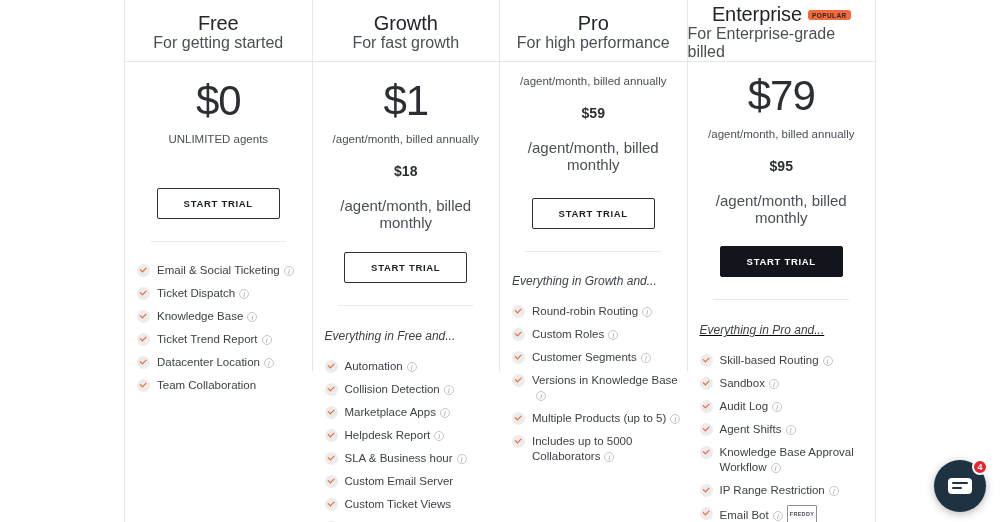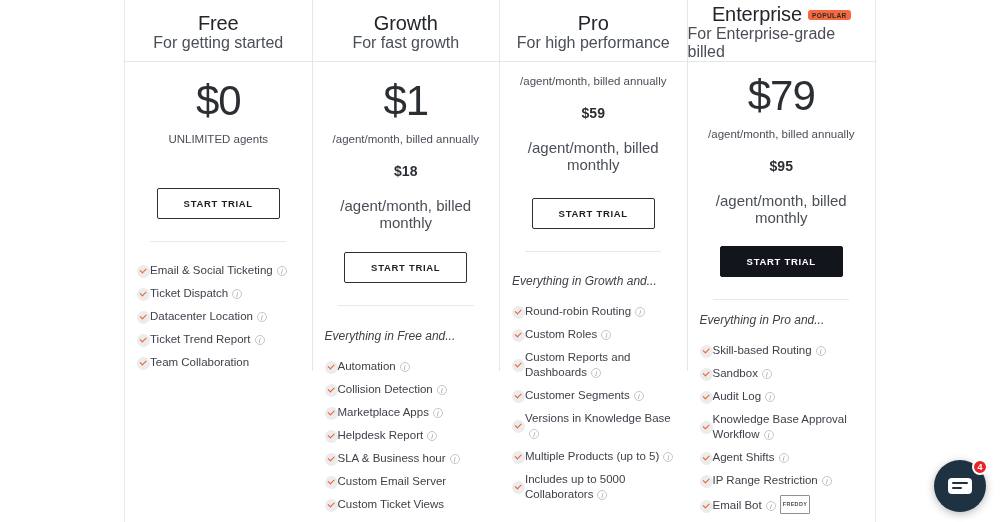--- a/index.html
+++ b/index.html
@@ -71,21 +71,21 @@
   .cta.filled { background: #12161c; color: #ffffff; border-color: #12161c; }
   .rule { height: 1px; background: #e9e9e9; margin: 22px auto 0; width: 136px; }
 
   
   .feat-head {
     font-size: 12px; font-style: italic; color: #3d4249;
     padding: 0 0 0 12px;
   }
   .feats { list-style: none; padding: 0 6px 0 12px; }
   .feat {
-    display: flex; align-items: center; 
+    display: flex; align-items: flex-start; gap: 7px;
     margin-bottom: 8px;
   }
   .chk {
     flex: 0 0 auto; width: 13px; height: 13px; border-radius: 50%;
     background: #ececec; position: relative; margin-top: 1px;
   }
   .chk::after {
     content: ""; position: absolute;
     left: 3.4px; top: 3.3px;
     width: 5px; height: 2.6px;
@@ -121,21 +121,21 @@
   .c1 .pricebox { margin-top: 18px; }
   .c1 .cta-wrap  { margin-top: 21px; }
   .c1 .feat-head-wrap { margin-top: 23px; }
 
   .c2 .pricebox { margin-top: 13px; }
   .c2 .cta-wrap  { margin-top: 25px; }
   .c2 .feat-head-wrap { margin-top: 22px; }
 
   .c3 .pricebox { margin-top: 13px; }
   .c3 .cta-wrap  { margin-top: 20px; }
-  .c3 .feat-head-wrap { margin-top: 13px; }
+  .c3 .feat-head-wrap { margin-top: 23px; text-decoration: underline; }
 
   .c0 .feats, .c1 .feats, .c2 .feats, .c3 .feats { margin-top: 16px; }
 
   
   .chat {
     position: absolute; right: 14px; bottom: 10px;
     width: 52px; height: 52px; border-radius: 50%;
     background: #1f3242;
     box-shadow: 0 2px 8px rgba(0,0,0,.28);
     cursor: pointer;
@@ -183,25 +183,29 @@
           <li class="feat">
             <span class="chk"></span>
             <span class="feat-txt"><span>Email &amp; Social Ticketing</span><span class="info">i</span></span>
           </li>
           <li class="feat">
             <span class="chk"></span>
             <span class="feat-txt"><span>Ticket Dispatch</span><span class="info">i</span></span>
           </li>
           <li class="feat">
             <span class="chk"></span>
+            <span class="feat-txt"><span>Knowledge Base</span><span class="info">i</span></span>
+          </li>
+          <li class="feat">
+            <span class="chk"></span>
+            <span class="feat-txt"><span>Ticket Trend Report</span><span class="info">i</span></span>
+          </li>
+          <li class="feat">
+            <span class="chk"></span>
             <span class="feat-txt"><span>Datacenter Location</span><span class="info">i</span></span>
-          </li>
-          <li class="feat">
-            <span class="chk"></span>
-            <span class="feat-txt"><span>Ticket Trend Report</span><span class="info">i</span></span>
           </li>
           <li class="feat">
             <span class="chk"></span>
             <span class="feat-txt"><span>Team Collaboration</span></span>
           </li>
         </ul>
       </div>
       <div class="col c1">
         <div class="head">
           <div class="plan-name-row">
@@ -275,24 +279,20 @@
           <div class="feat-head">Everything in Growth and...</div>
         </div>
         <ul class="feats">
           <li class="feat">
             <span class="chk"></span>
             <span class="feat-txt"><span>Round-robin Routing</span><span class="info">i</span></span>
           </li>
           <li class="feat">
             <span class="chk"></span>
             <span class="feat-txt"><span>Custom Roles</span><span class="info">i</span></span>
-          </li>
-          <li class="feat">
-            <span class="chk"></span>
-            <span class="feat-txt"><span>Custom Reports and Dashboards</span><span class="info">i</span></span>
           </li>
           <li class="feat">
             <span class="chk"></span>
             <span class="feat-txt"><span>Customer Segments</span><span class="info">i</span></span>
           </li>
           <li class="feat">
             <span class="chk"></span>
             <span class="feat-txt"><span>Versions in Knowledge Base</span><span class="info">i</span></span>
           </li>
           <li class="feat">
@@ -331,25 +331,25 @@
           <li class="feat">
             <span class="chk"></span>
             <span class="feat-txt"><span>Sandbox</span><span class="info">i</span></span>
           </li>
           <li class="feat">
             <span class="chk"></span>
             <span class="feat-txt"><span>Audit Log</span><span class="info">i</span></span>
           </li>
           <li class="feat">
             <span class="chk"></span>
+            <span class="feat-txt"><span>Agent Shifts</span><span class="info">i</span></span>
+          </li>
+          <li class="feat">
+            <span class="chk"></span>
             <span class="feat-txt"><span>Knowledge Base Approval Workflow</span><span class="info">i</span></span>
-          </li>
-          <li class="feat">
-            <span class="chk"></span>
-            <span class="feat-txt"><span>Agent Shifts</span><span class="info">i</span></span>
           </li>
           <li class="feat">
             <span class="chk"></span>
             <span class="feat-txt"><span>IP Range Restriction</span><span class="info">i</span></span>
           </li>
           <li class="feat">
             <span class="chk"></span>
             <span class="feat-txt"><span>Email Bot</span><span class="info">i</span><span class="freddy">FREDDY</span></span>
           </li>
           <li class="feat bold">

